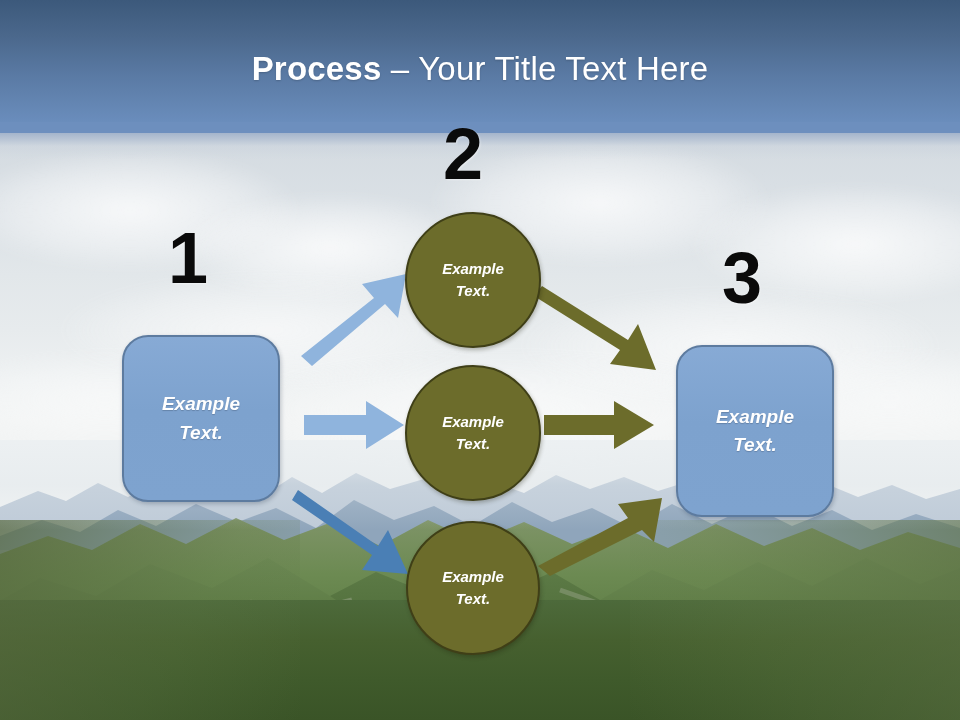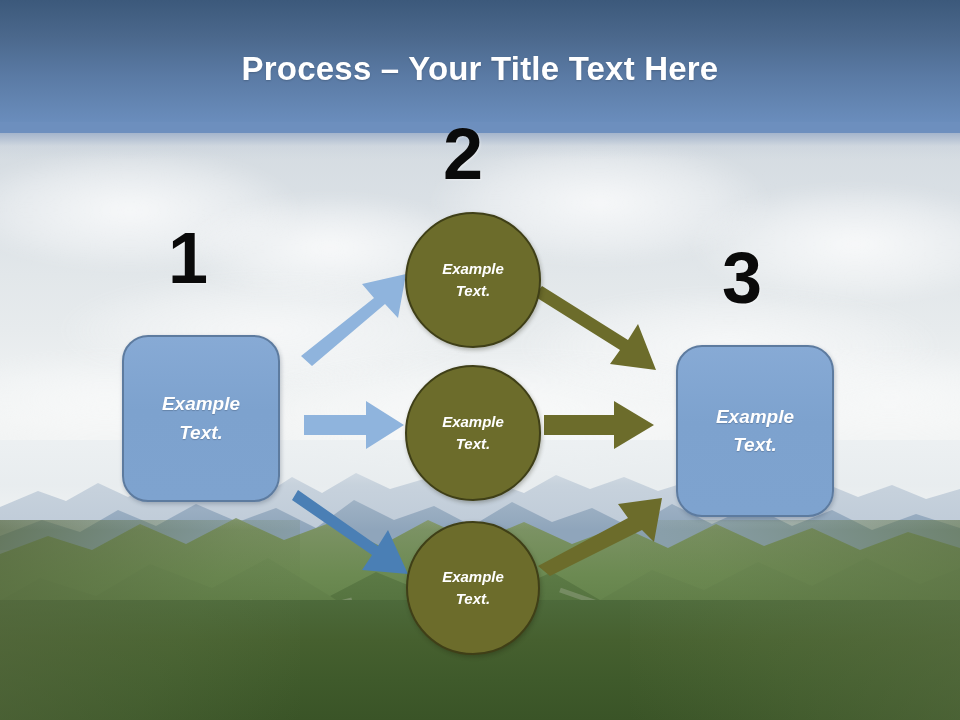--- a/index.html
+++ b/index.html
@@ -99,21 +99,21 @@
   }
 
   .slide-title {
     position:absolute; left:0; top:50px; width:960px;
     text-align:center;
     font-size:33px; color:#ffffff; letter-spacing:.2px;
     white-space:nowrap;
     text-shadow:0 1px 2px rgba(0,0,0,.18);
   }
   .slide-title .t-bold { font-weight:bold;margin-top:31px; }
-  .slide-title .t-norm { font-weight:bold; }
+  .slide-title .t-norm { font-weight:normal; }
 
   
   .step-num {
     position:absolute;
     font-weight:bold; color:#0a0a0a;
     font-size:72px; line-height:1;
     text-shadow:1px 1px 2px rgba(255,255,255,.45);
   }
   #num-1 { left:168px; top:222px; }
   #num-2 { left:443px; top:118px; }

